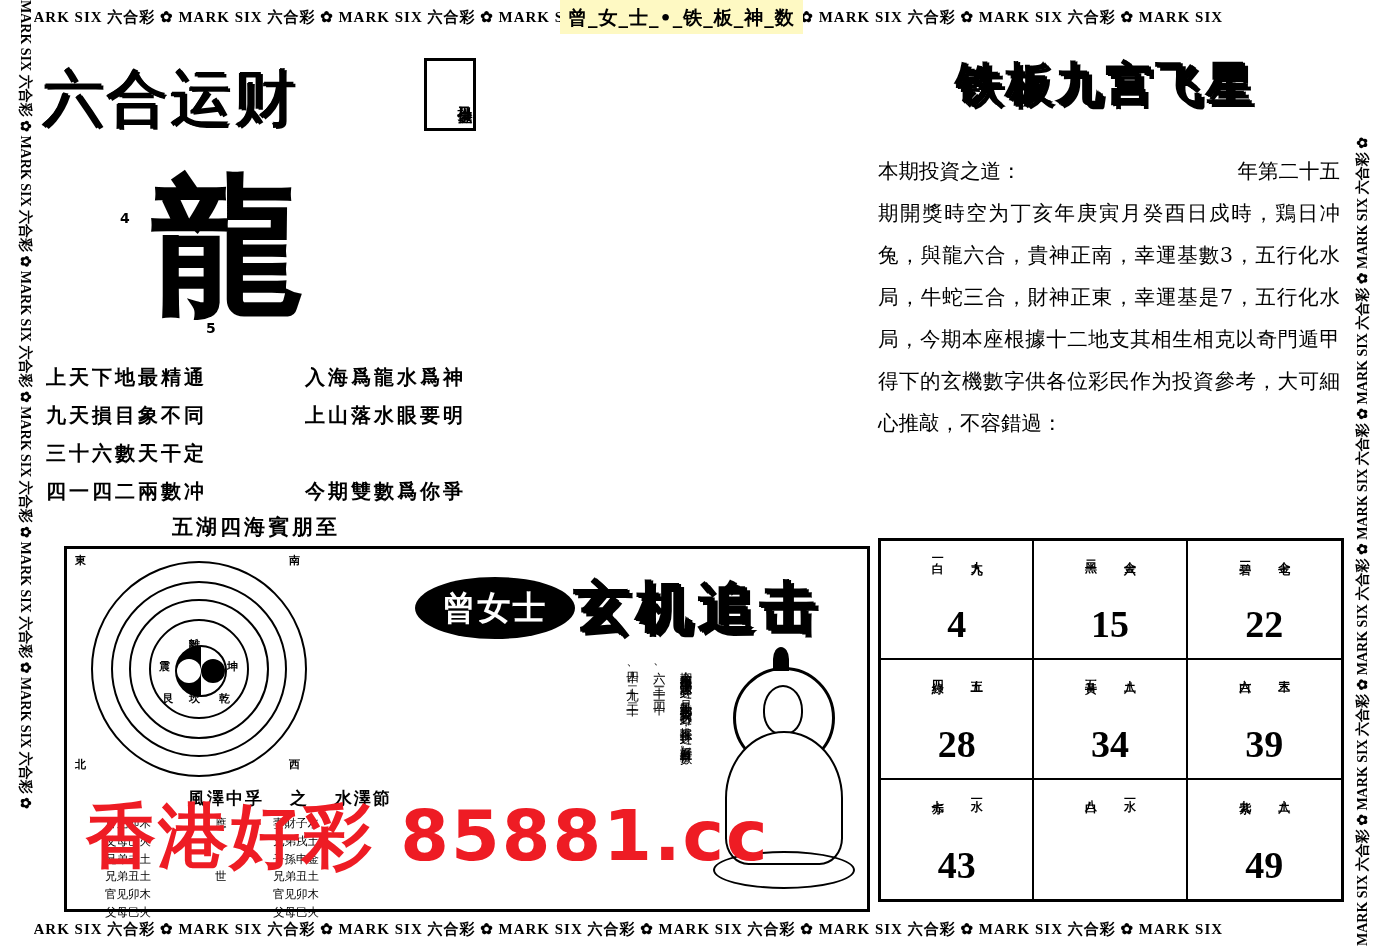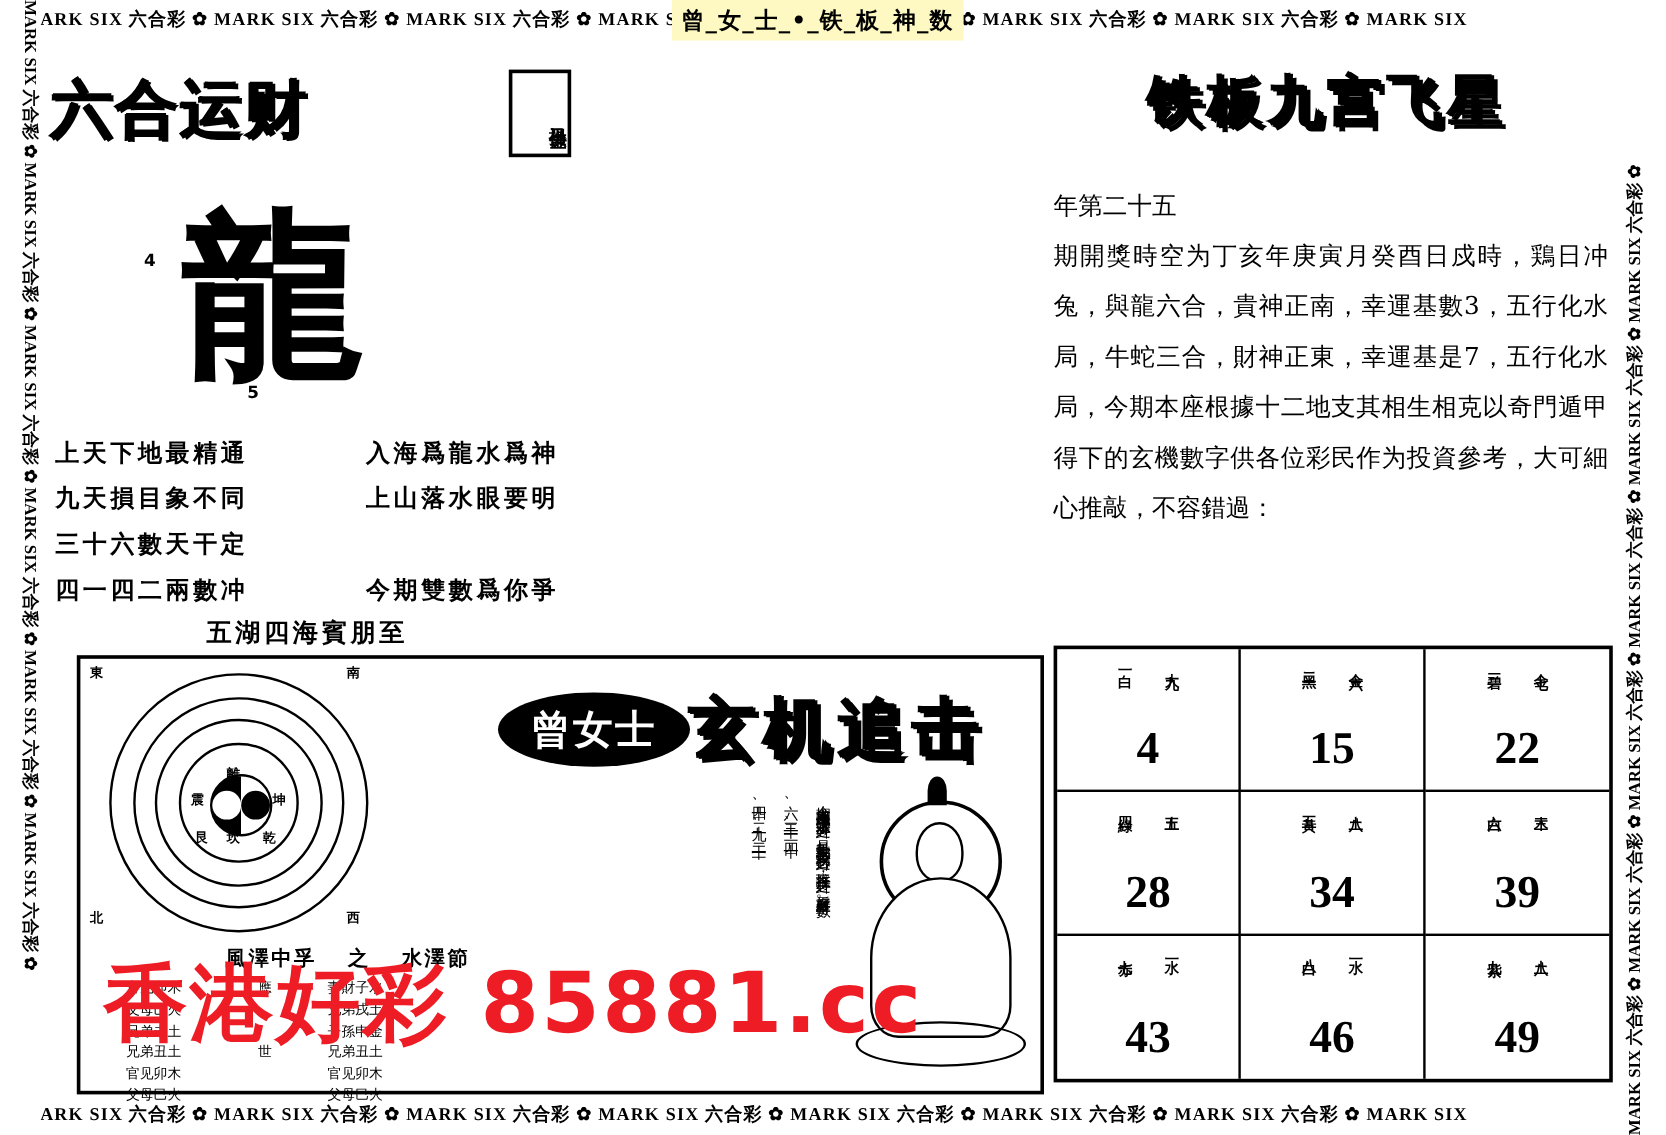--- a/index.html
+++ b/index.html
@@ -17,21 +17,21 @@
          font-family:"Liberation Serif",serif;white-space:nowrap;}
   .strip-left .vtext{transform:rotate(90deg) translate(0,-34px);left:0;top:0;}
   .strip-right .vtext{transform:rotate(-90deg);left:0;top:946px;}
 
   
   .page{position:absolute;left:34px;top:34px;width:1320px;height:878px;}
 
   
   .tl{position:absolute;left:8px;top:4px;width:430px;height:500px;}
   .bigtitle{position:absolute;left:0;top:18px;width:370px;height:110px;
-     font-family:"DejaVu Serif","Liberation Serif",serif;font-weight:bold;font-size:52px;
+     font-family:"DejaVu Serif","Liberation Serif",serif;font-weight:normal;font-size:62px;
      letter-spacing:2px;white-space:nowrap;
      text-shadow:2px 2px 0 #000, -1px 1px 0 #000;}
   .dragon{position:absolute;left:110px;top:110px;font-size:150px;font-weight:bold;
      font-family:"DejaVu Serif","Liberation Serif",serif;
      -webkit-text-stroke:2px #000;}
   .numlabel{position:absolute;font-size:14px;font-weight:bold;}
   .corner-tag{position:absolute;left:382px;top:20px;width:46px;height:64px;border:3px solid #000;
       font-size:15px;font-weight:bold;line-height:1.15;text-align:center;padding-top:3px;
       writing-mode:vertical-rl;letter-spacing:1px;}
   .poem{position:absolute;top:320px;left:4px;width:420px;font-size:20px;font-weight:bold;
@@ -170,20 +170,21 @@
       </div>
     </div>
     <div class="poem-foot">五湖四海賓朋至</div>
   </div>
 
 
   <div class="rt">
     <div class="rt-title">铁板九宫飞星</div>
     <div class="rt-body">
       <div class="rt-first">
+        <span class="lead">本期投資之道：</span>
         <span class="lead">年第二十五</span>
       </div>
       <span>期開獎時空为丁亥年庚寅月癸酉日戍時，鶏日冲兔，與龍六合，貴神正南，幸運基數3，五行化水局，牛蛇三合，財神正東，幸運基是7，五行化水局，今期本座根據十二地支其相生相克以奇門遁甲得下的玄機數字供各位彩民作为投資參考，大可細心推敲，不容錯過：</span>
     </div>
 
     <div class="grid">
       <div class="cell">
         <div class="lab">
           <span>一白</span>
           <span>大九</span>
@@ -230,21 +231,20 @@
           <span>七赤</span>
           <span>水一</span>
         </div>
         <div class="num">43</div>
       </div>
       <div class="cell">
         <div class="lab">
           <span>八白</span>
           <span>水一</span>
         </div>
-        <div class="num">46</div>
       </div>
       <div class="cell">
         <div class="lab">
           <span>九紫</span>
           <span>土八</span>
         </div>
         <div class="num">49</div>
       </div>
     </div>
   </div>

